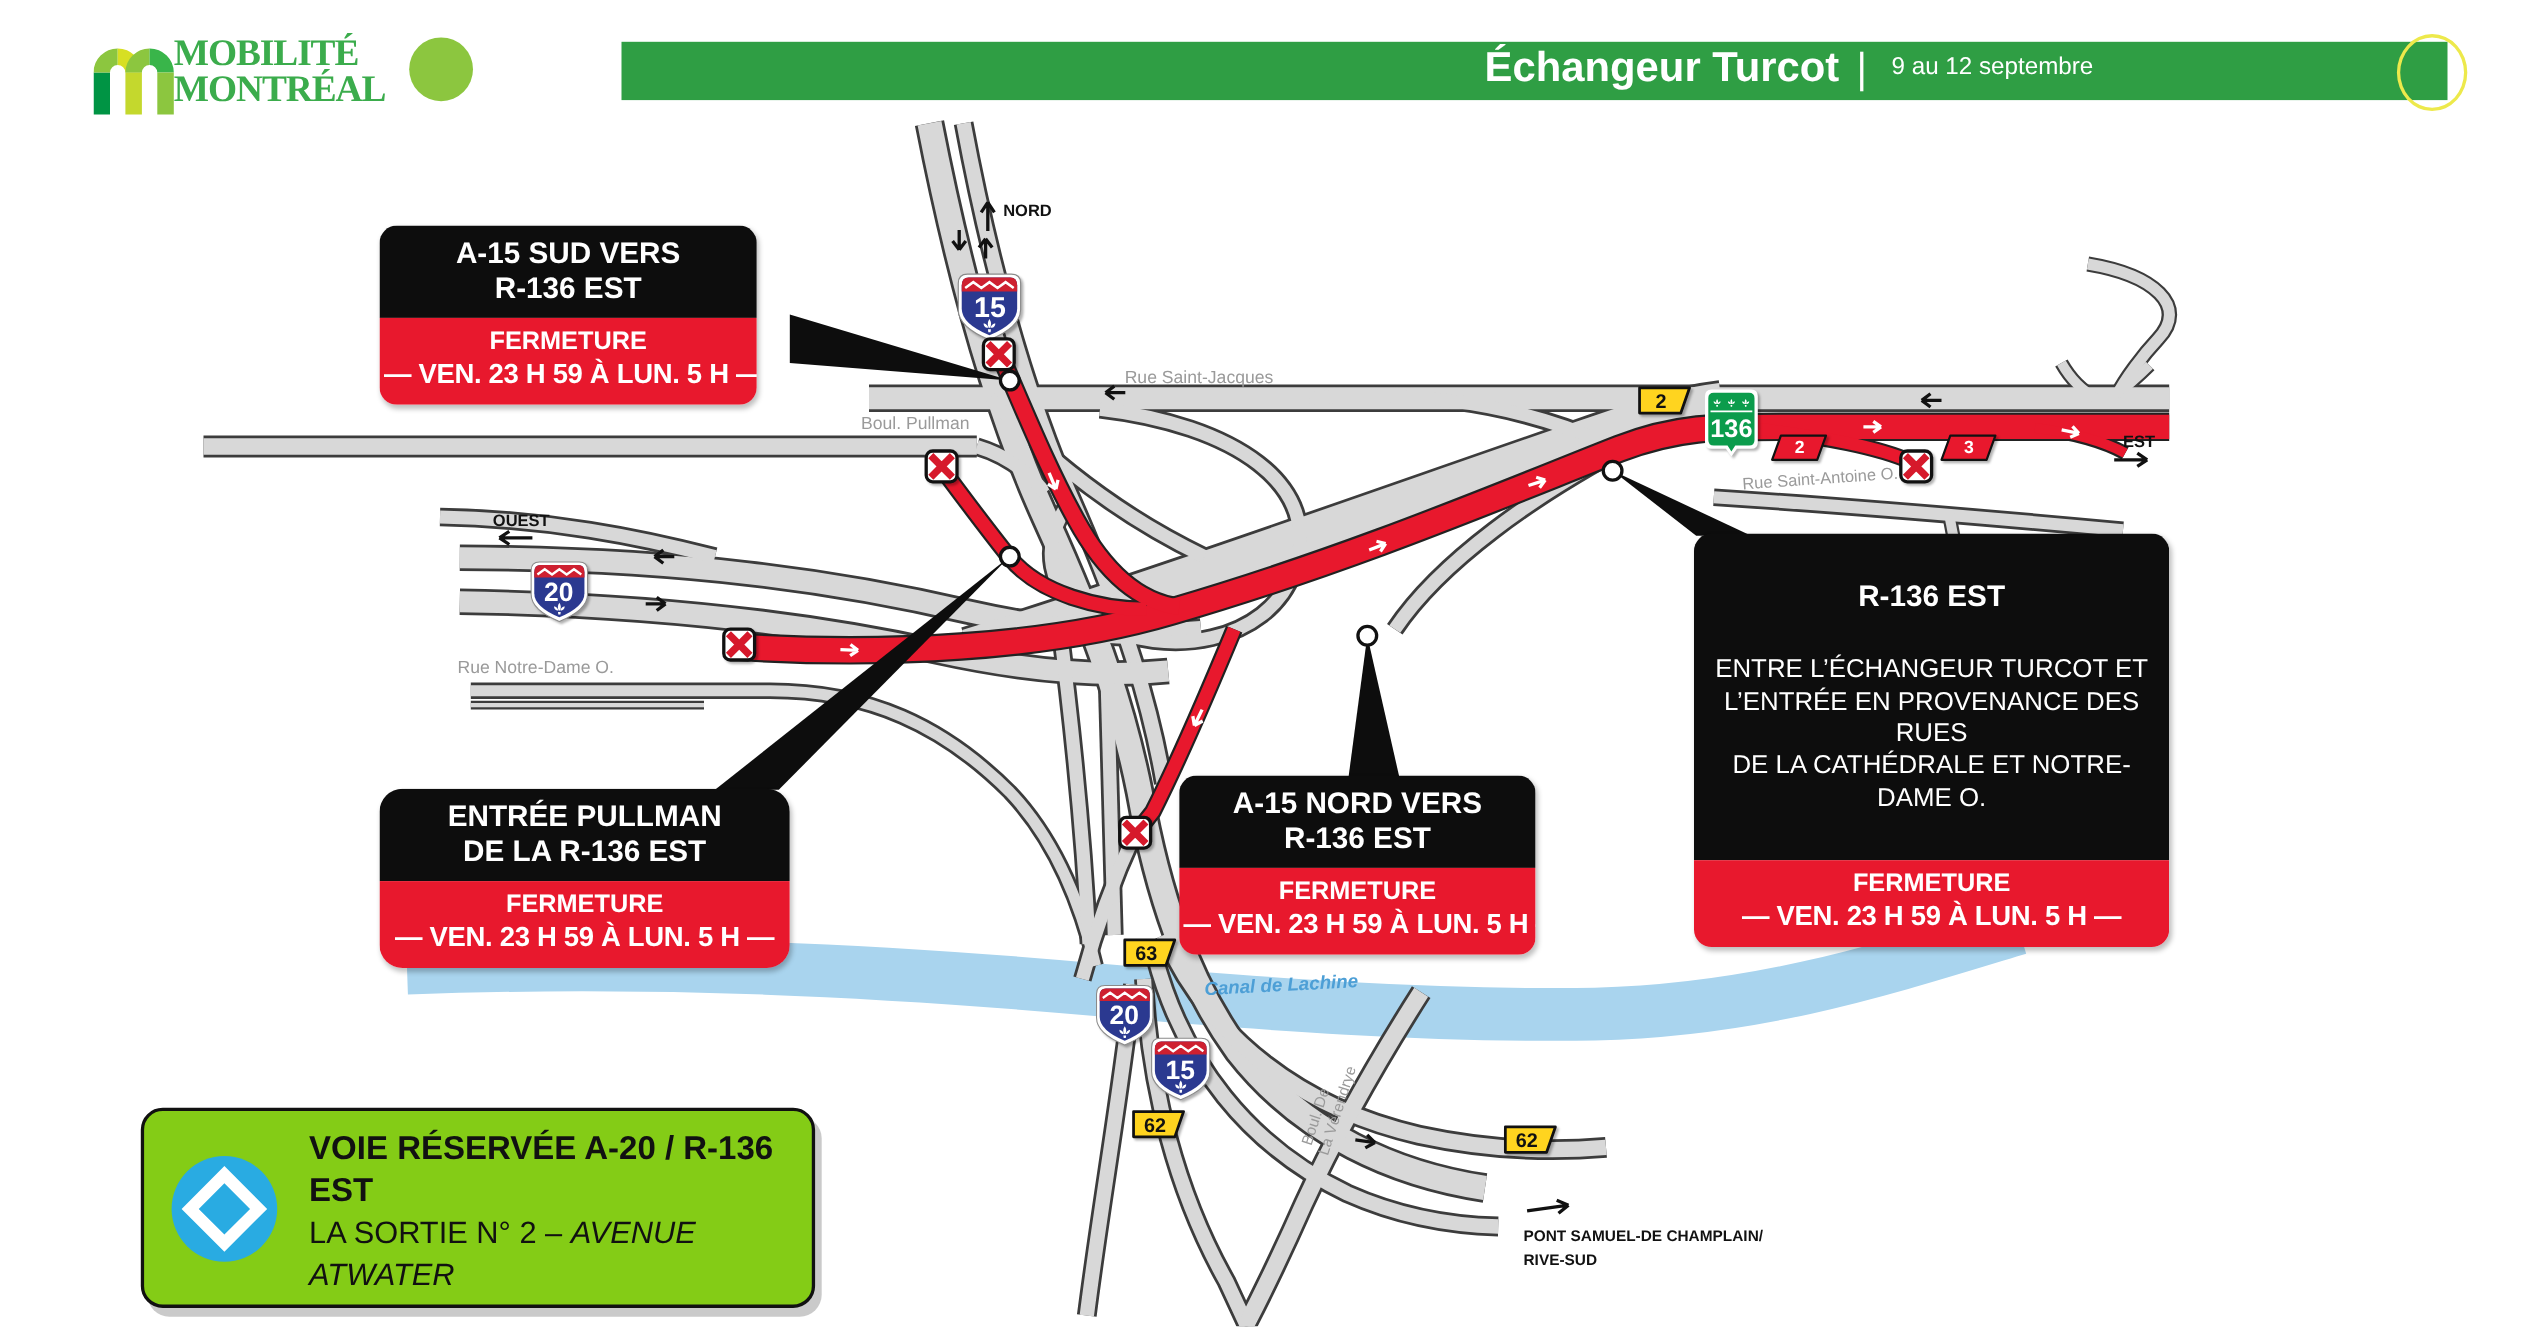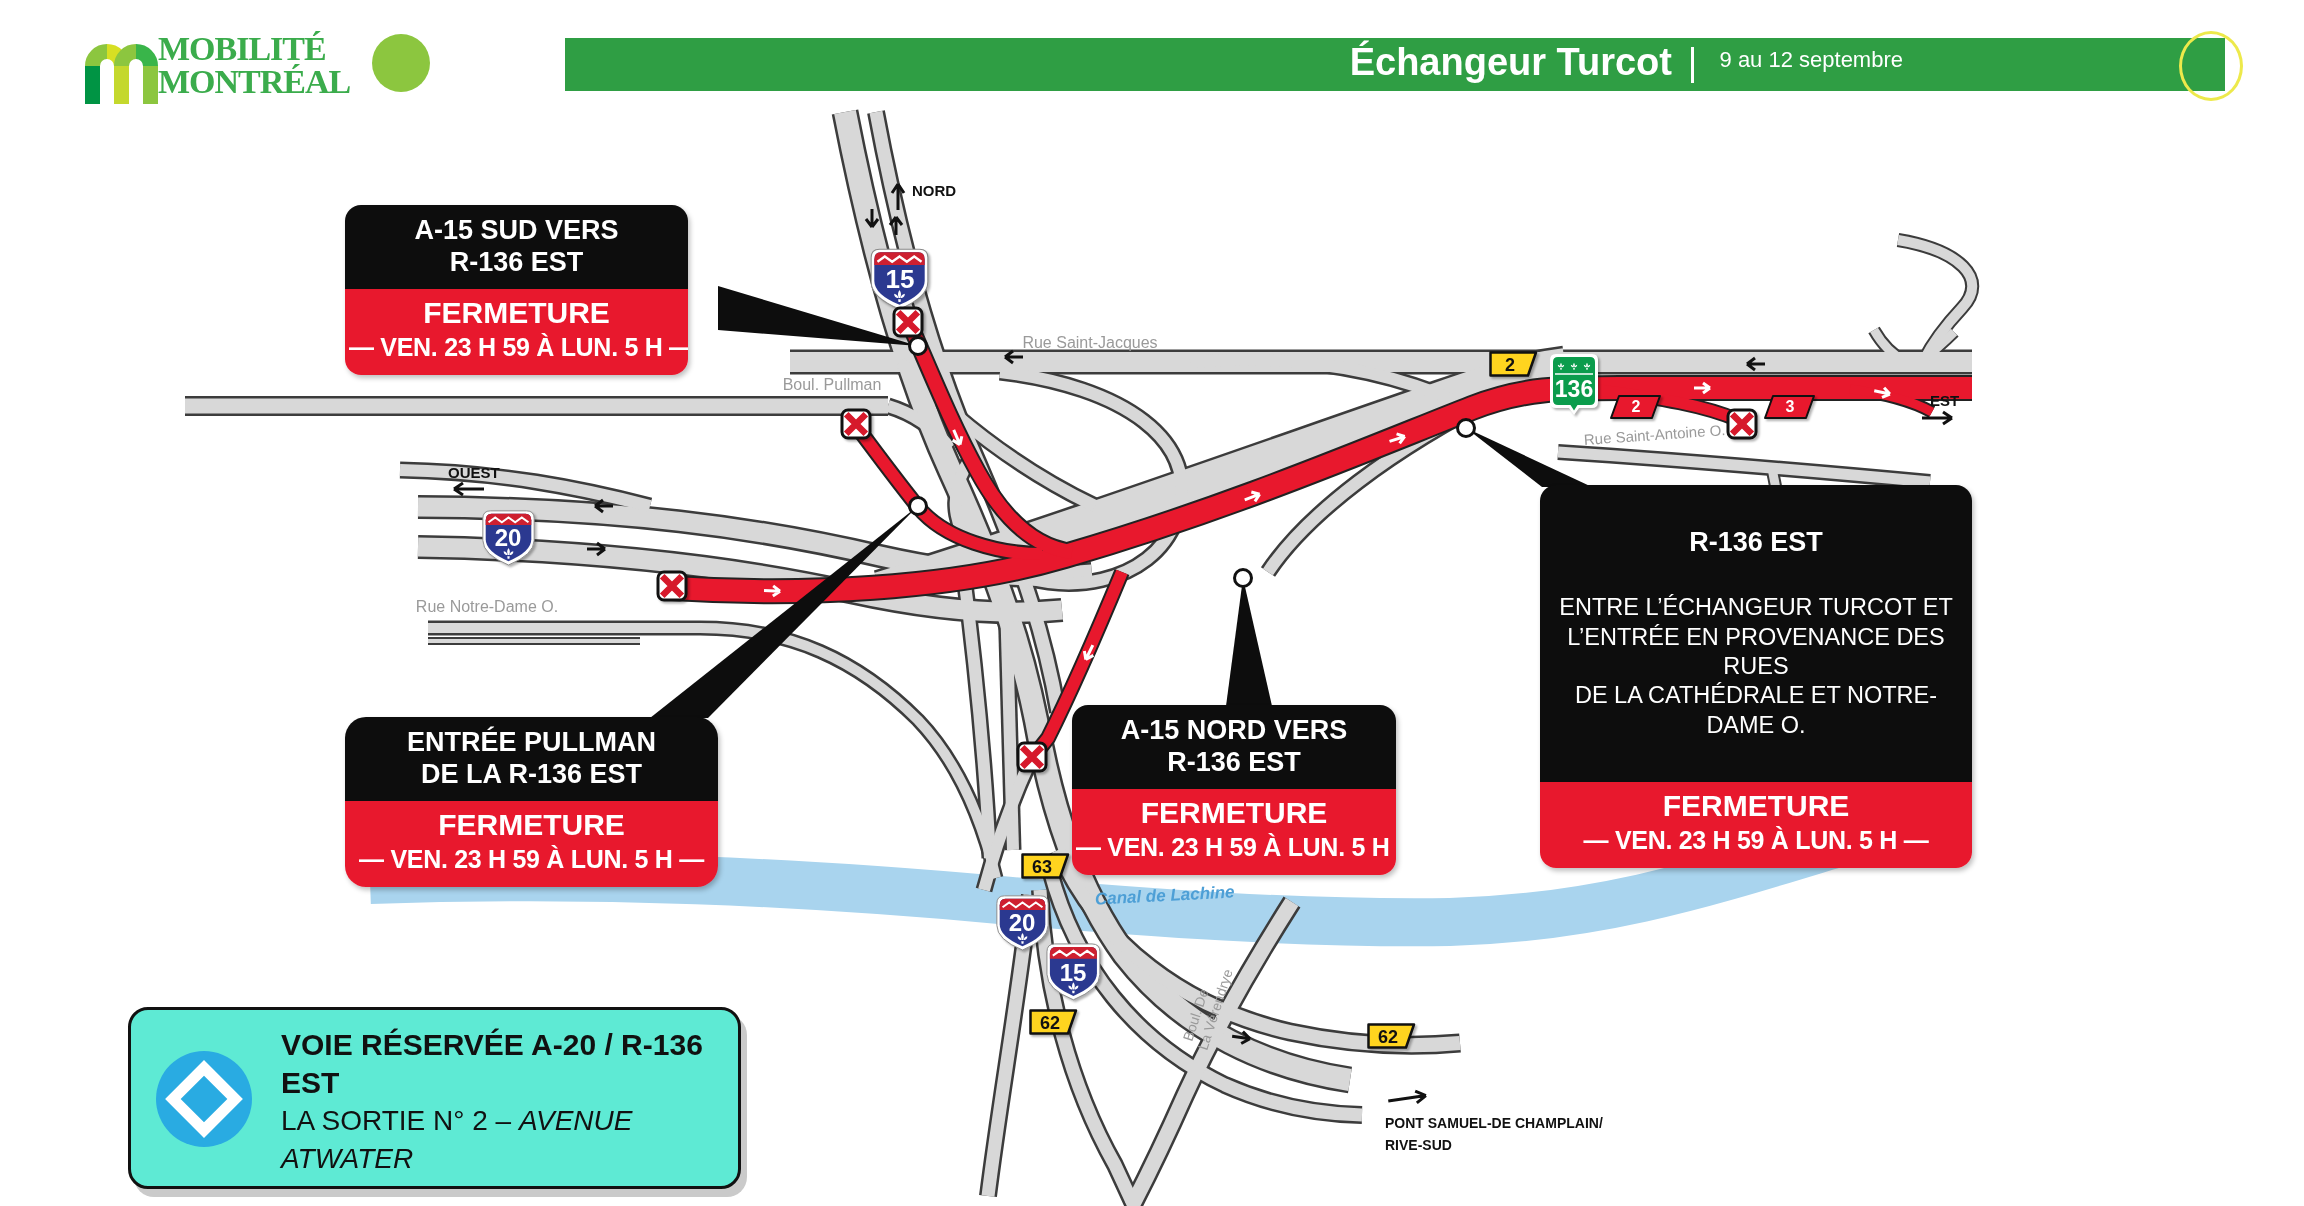--- a/index.html
+++ b/index.html
@@ -16,25 +16,25 @@
   .bar-sub{position:absolute;right:322px;top:9px;color:#fff;font-size:22px;white-space:nowrap;}
   .bar-ellipse{position:absolute;left:1614px;top:-7px;width:58px;height:64px;border:3px solid #EDE94B;border-radius:50%;}
 
   
   .callout{position:absolute;border-radius:16px;overflow:hidden;text-align:center;
     box-shadow:2px 3px 5px rgba(0,0,0,.25);}
   .callout .blk{background:#0D0D0D;color:#fff;font-weight:bold;font-size:27px;line-height:1.2;
     padding:9px 6px 10px;white-space:pre-line;}
   .callout .desc{font-weight:normal;font-size:23.5px;line-height:1.25;white-space:pre-line;margin-top:2px;}
   .callout .red{background:#E8182D;color:#fff;font-weight:bold;padding:7px 4px 13px;}
-  .callout .red .l1{font-size:30px;}
+  .callout .red .l1{font-size:23px;}
   .callout .red .l2{font-size:25px;letter-spacing:-0.3px;margin-top:3px;white-space:nowrap;}
 
   
-  .infobox{position:absolute;left:128px;top:1007px;width:607px;height:176px;background:#5eead4;
+  .infobox{position:absolute;left:128px;top:1007px;width:607px;height:176px;background:#84cc16;
     border:3px solid #111;border-radius:20px;box-shadow:6px 8px 0 rgba(150,150,150,.5);}
   .infobox .icon{position:absolute;left:22px;top:38px;}
   .infobox .lines{position:absolute;left:150px;top:16px;color:#111;}
   .infobox .l1{font-weight:bold;font-size:30px;line-height:38px;}
   .infobox .l2,.infobox .l3{font-size:28px;line-height:38px;}
   .infobox .l3 .it{font-style:italic;}
 
   
   svg text{font-family:"Liberation Sans", sans-serif;}
   .rc{fill:none;stroke:#3C3C3C;stroke-linecap:butt;}

